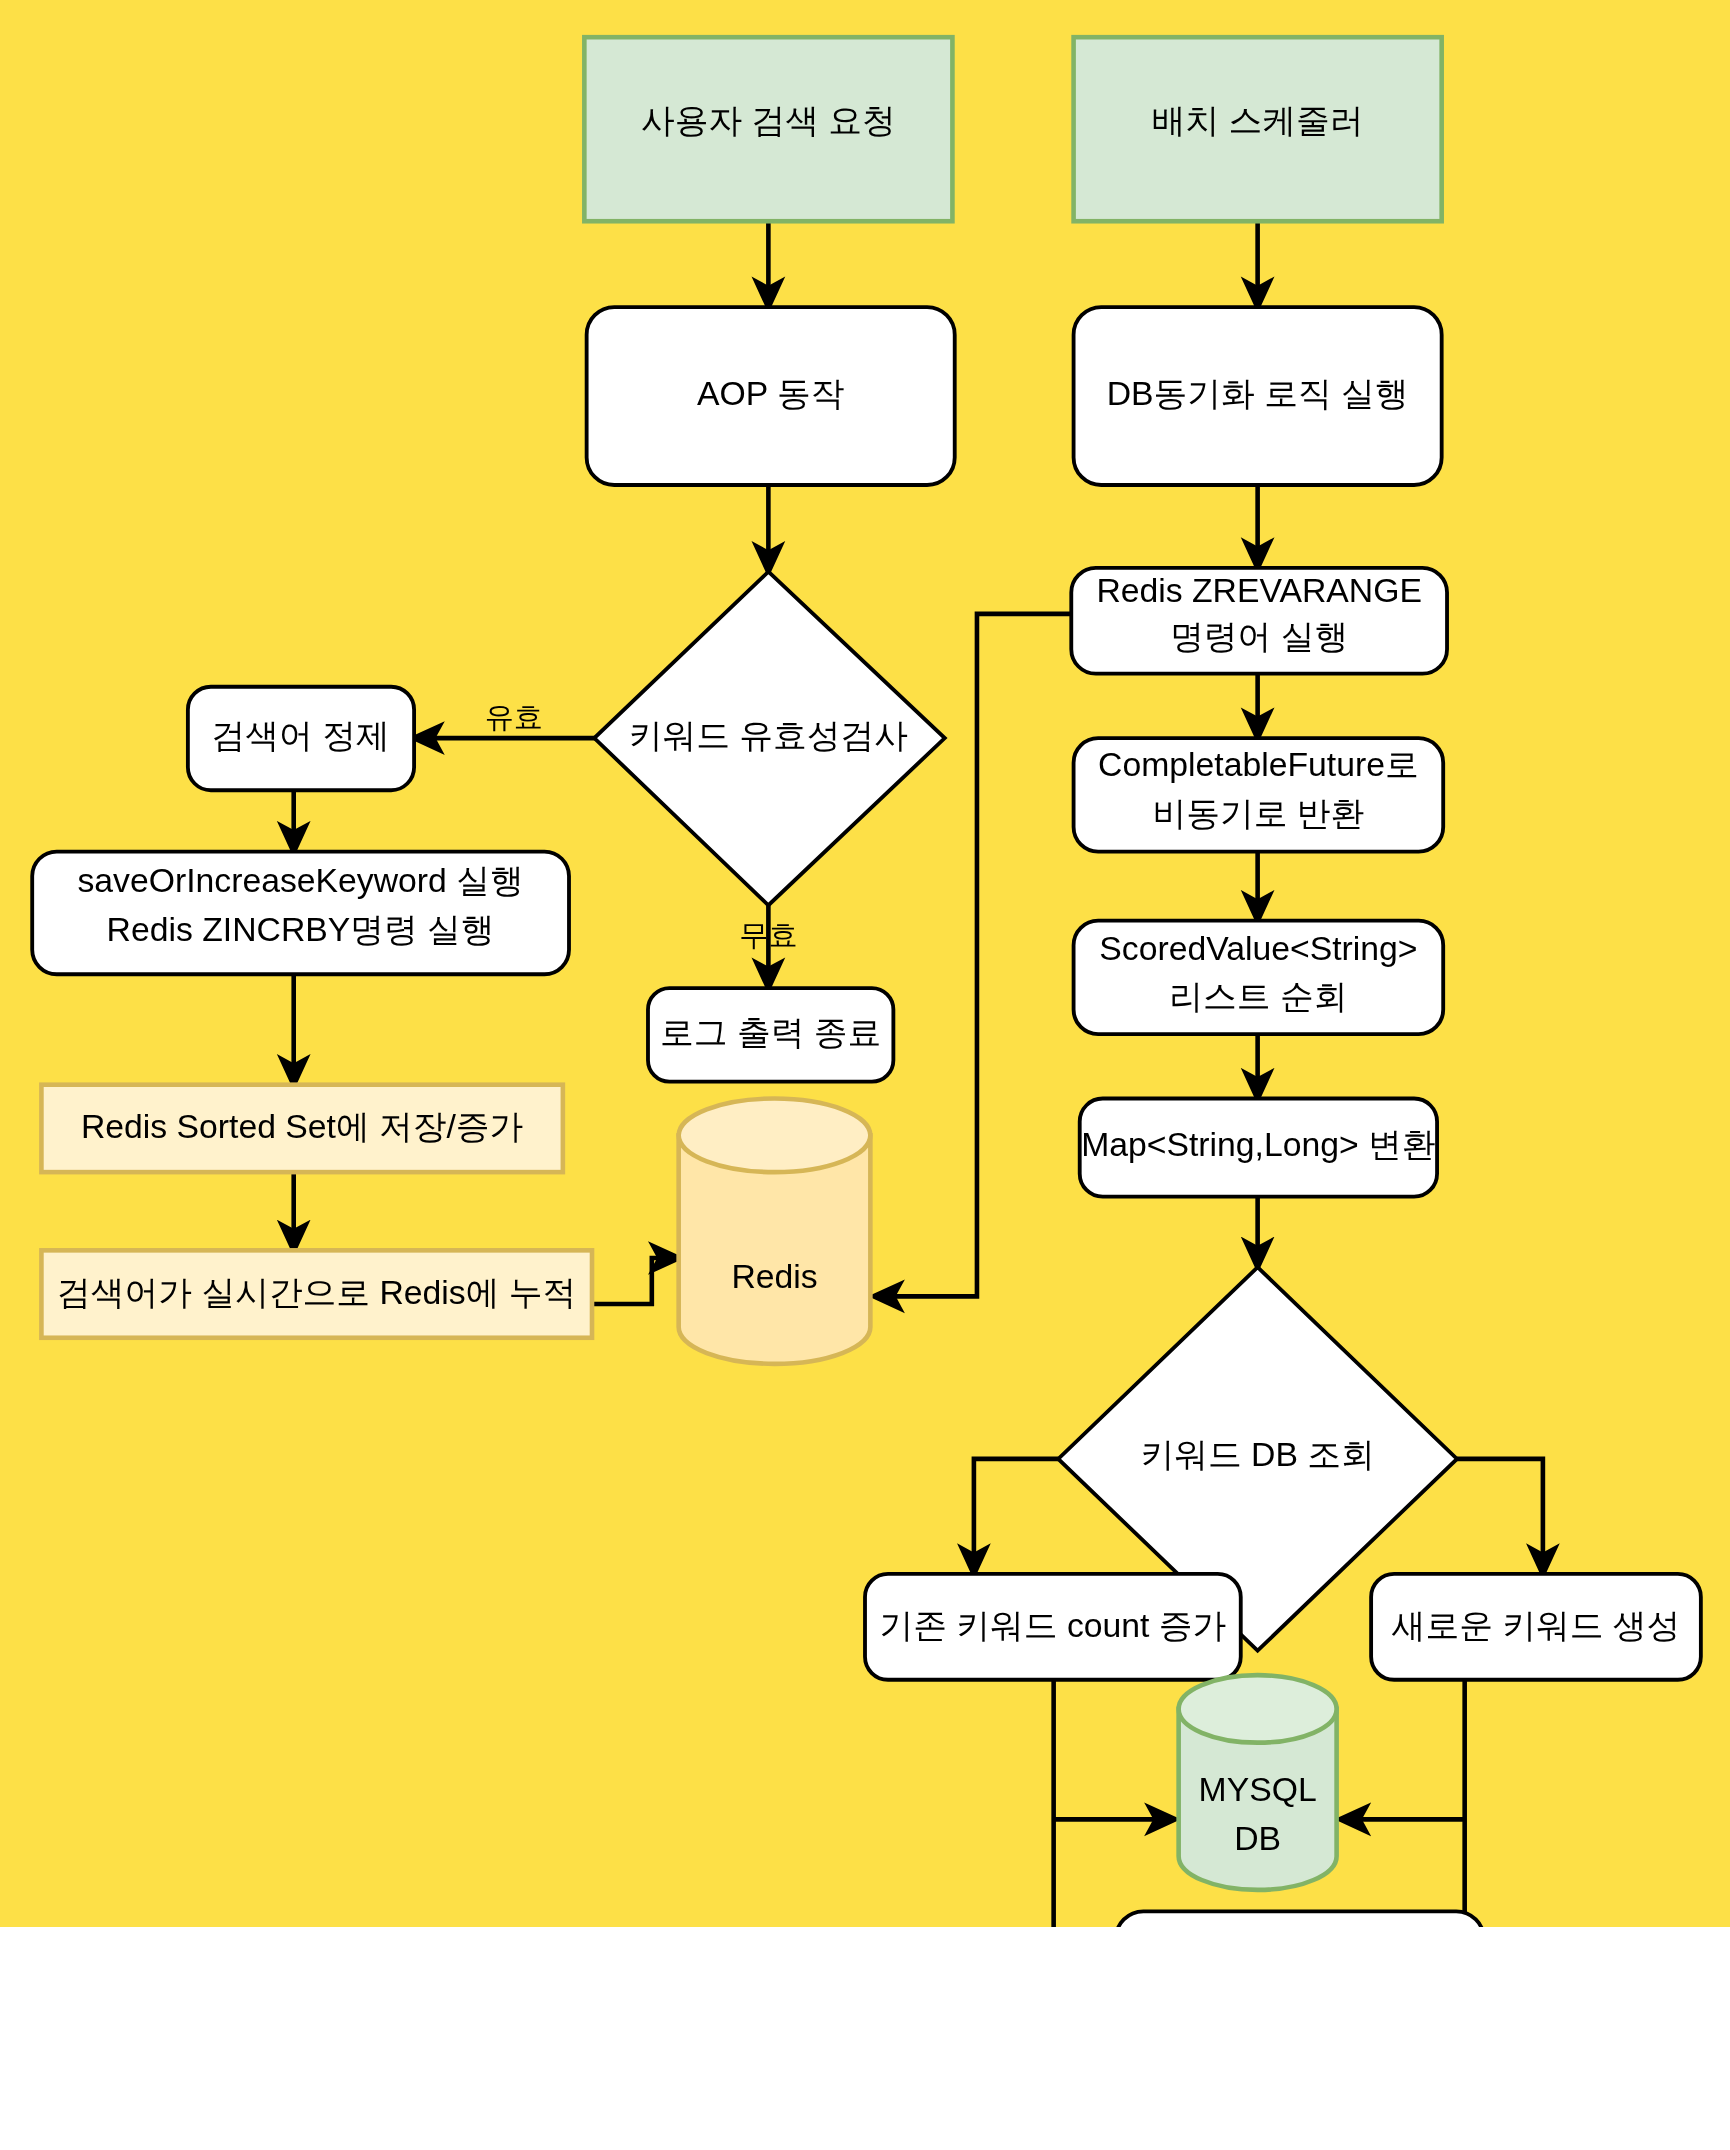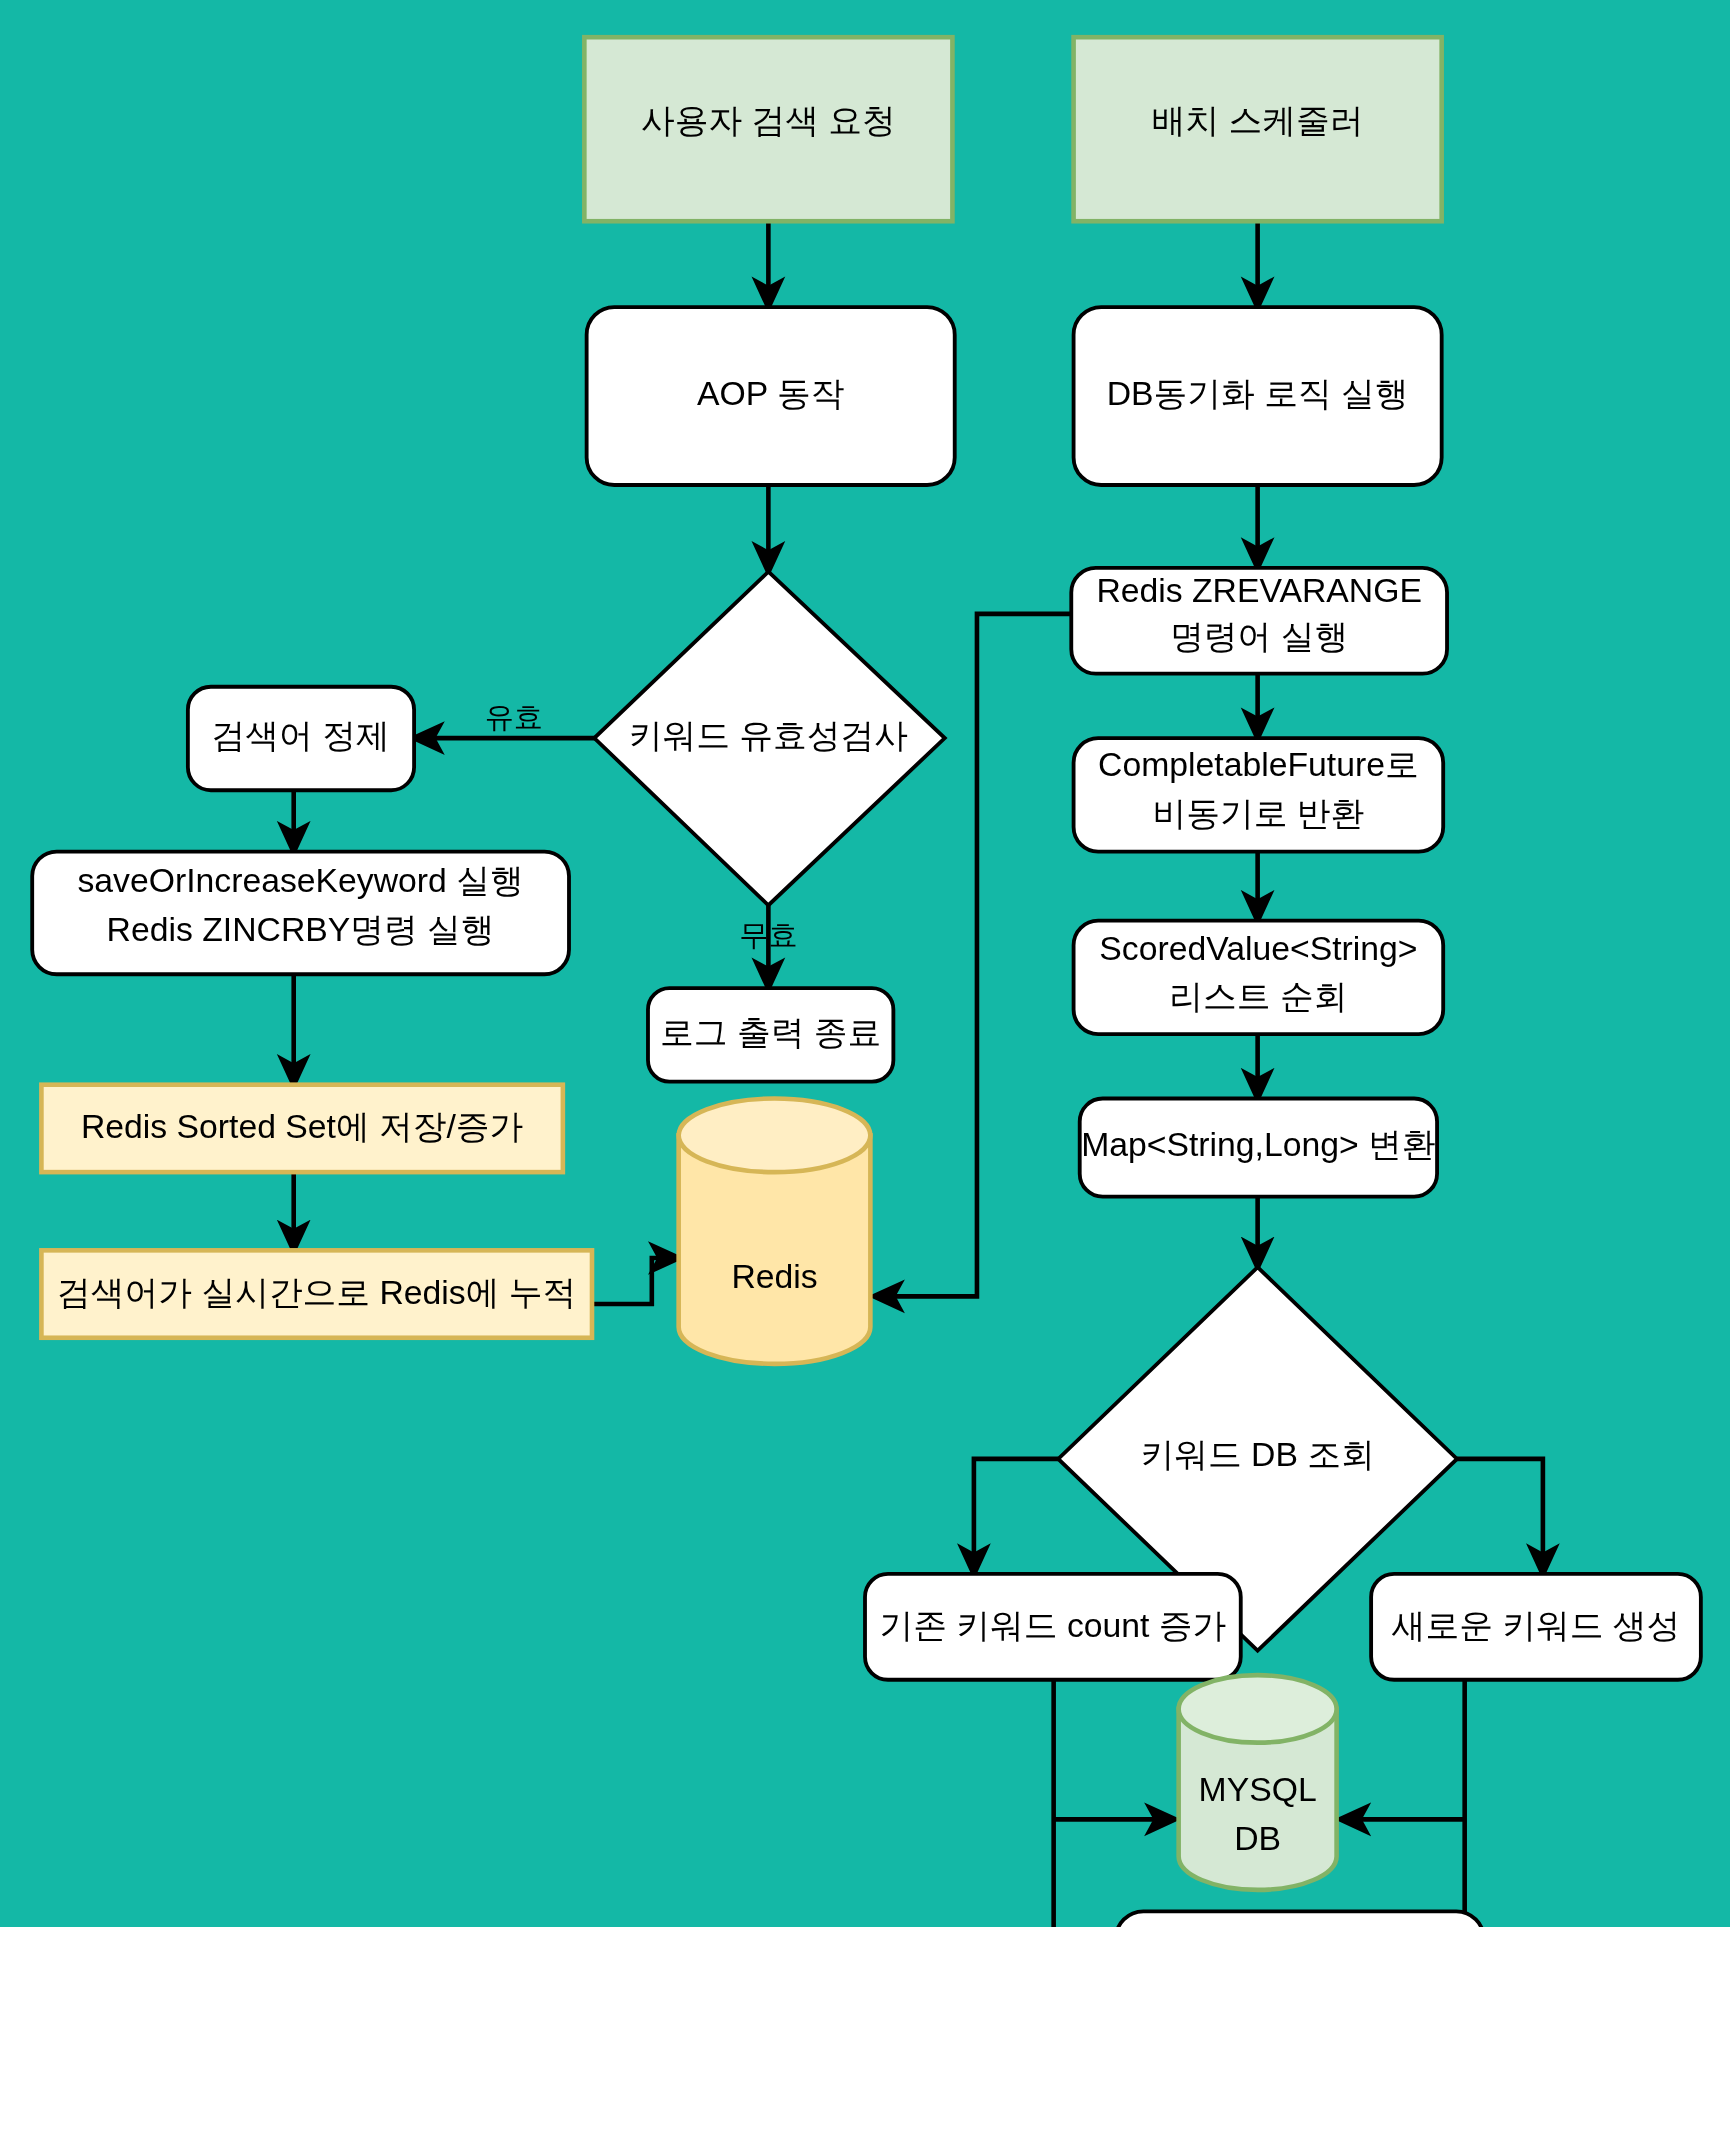--- a/index.html
+++ b/index.html
@@ -1,17 +1,17 @@
 <!DOCTYPE html>
 <html style="font-size:12.3px"><head>
 <meta charset="utf-8">
 <style>
   html,body{margin:0;padding:0;background:#ffffff;}
   body{font-family:"Liberation Sans","DejaVu Sans",sans-serif;}
-  #canvas{position:relative;width:1730px;height:1927px;background:#14b8a6;text-decoration:underline;}
+  #canvas{position:relative;width:1730px;height:1927px;background:#fde047;text-decoration:underline;}
   svg{display:block;}
   .shape-text{
     font-family:"Liberation Sans","DejaVu Sans",sans-serif;
     font-size:44px;
     fill:#000000;
     text-anchor:middle;
     dominant-baseline:middle;
     white-space:pre;
   }
   .edge-label{

